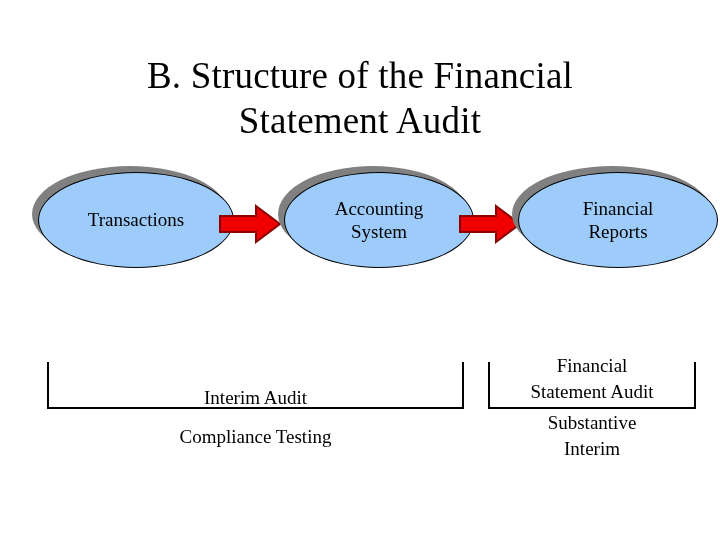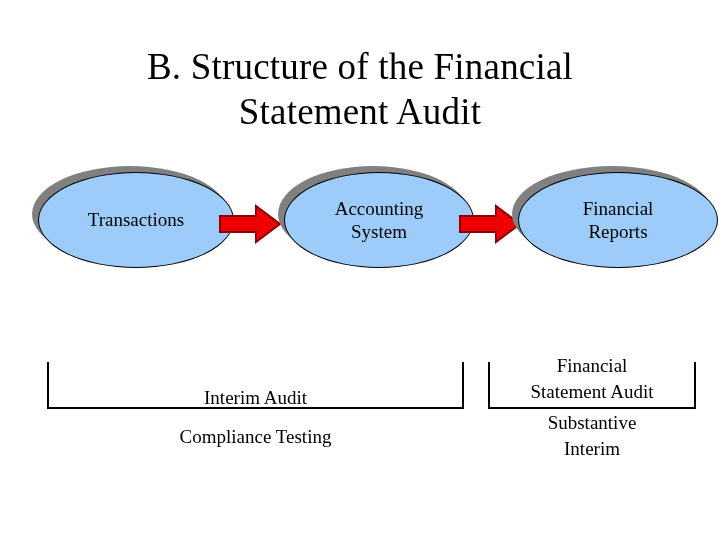--- a/index.html
+++ b/index.html
@@ -19,21 +19,21 @@
     position: relative;
     width: 720px;
     height: 540px;
     background: #ffffff;
   }
 
   
   .slide-title {
     position: absolute;
     left: 40px;
-    top: 44px;
+    top: 53px;
     width: 640px;
     text-align: center;
     font-size: 37px;
     line-height: 1.22;
     letter-spacing: 0.2px;
     color: #000000;
     white-space: pre-line;
   }
 
   

